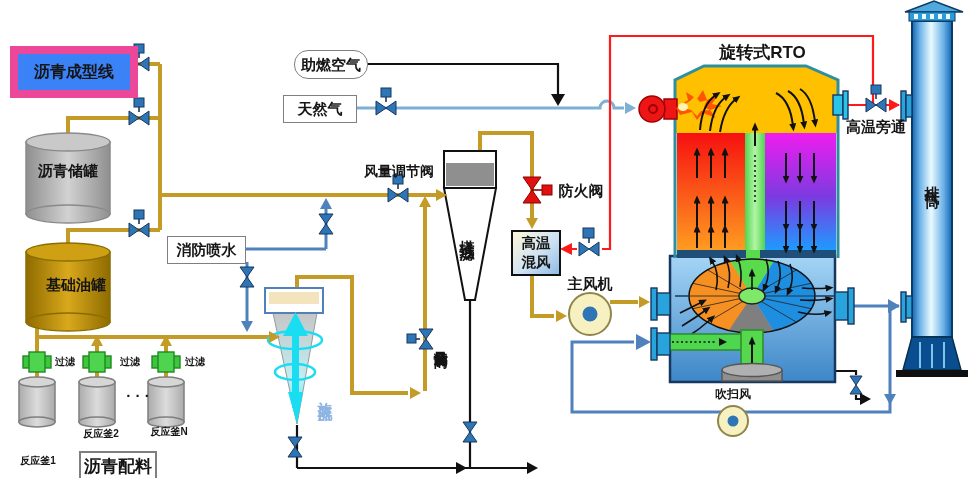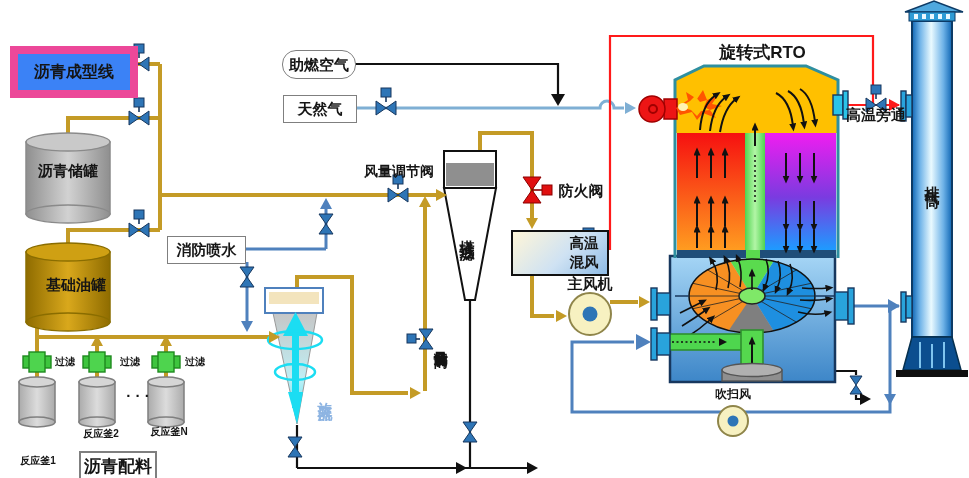--- a/index.html
+++ b/index.html
@@ -400,35 +400,35 @@
 <polygon points="636,108 625,102 625,114" fill="#7FAFD4"></polygon>
 <g fill="#FF1A1A">
   <polygon points="900,105 889,99 889,111"></polygon>
         <polygon points="560,249 572,243 572,255"></polygon>
 </g>
 </svg>
 
 <div class="lbl graybox" style="left:10px;top:46px;width:112px;height:36px;">沥青成型线</div>
 <div class="lbl" style="left:30px;top:162px;width:76px;height:18px;">沥青储罐</div>
 <div class="lbl" style="left:38px;top:276px;width:76px;height:18px;">基础油罐</div>
-<div class="lbl box" style="left:282px;top:50px;width:72px;height:27px;border-radius:14px;">助燃空气</div>
+<div class="lbl box" style="left:294px;top:50px;width:72px;height:27px;border-radius:14px;">助燃空气</div>
 <div class="lbl box" style="left:283px;top:95px;width:72px;height:26px;text-align:right;">天然气</div>
 <div class="lbl box" style="left:167px;top:236px;width:77px;height:26px;text-align:right;">消防喷水</div>
 <div class="lbl" style="left:358px;top:163px;width:82px;height:16px;font-size:14px;">风量调节阀</div>
 <div class="lbl vert" style="left:432px;top:296px;width:18px;height:92px;font-size:14px;letter-spacing:1px;">风量调节阀</div>
 <div class="lbl vert" style="left:457px;top:195px;width:20px;height:74px;">塔式过滤</div>
 <div class="lbl vert cyan-t" style="left:316px;top:364px;width:18px;height:58px;">旋流器</div>
 <div class="lbl" style="left:556px;top:183px;width:50px;height:16px;">防火阀</div>
-<div class="lbl mixbox" style="left:511px;top:230px;width:46px;height:42px;padding-left:48px;">
+<div class="lbl mixbox" style="left:511px;top:230px;width:46px;height:42px;">
   <span>高温</span>
   <span>混风</span>
 </div>
 <div class="lbl" style="left:564px;top:276px;width:52px;height:16px;">主风机</div>
 <div class="lbl" style="left:710px;top:43px;width:105px;height:20px;font-size:17px;">旋转式RTO</div>
-<div class="lbl" style="left:843px;top:107px;width:66px;height:16px;">高温旁通</div>
+<div class="lbl" style="left:843px;top:119px;width:66px;height:16px;">高温旁通</div>
 <div class="lbl" style="left:704px;top:386px;width:58px;height:17px;font-size:12px;">吹扫风</div>
 <div class="lbl vert" style="left:922px;top:146px;width:20px;height:68px;letter-spacing:4px;">排气筒</div>
 <div class="lbl small" style="left:51px;top:355px;width:28px;height:14px;">过滤</div>
 <div class="lbl small" style="left:116px;top:355px;width:28px;height:14px;">过滤</div>
 <div class="lbl small" style="left:181px;top:355px;width:28px;height:14px;">过滤</div>
 <div class="lbl small" style="left:12px;top:427px;width:52px;height:14px;margin-top:27px;">反应釜1</div>
 <div class="lbl small" style="left:75px;top:427px;width:52px;height:14px;">反应釜2</div>
 <div class="lbl small" style="left:142px;top:425px;width:54px;height:14px;">反应釜N</div>
 <div class="lbl" style="left:120px;top:388px;width:36px;height:16px;">· · ·</div>
 <div class="lbl box" style="left:79px;top:451px;width:74px;height:27px;font-size:17px;border-width:2px;">沥青配料</div>

